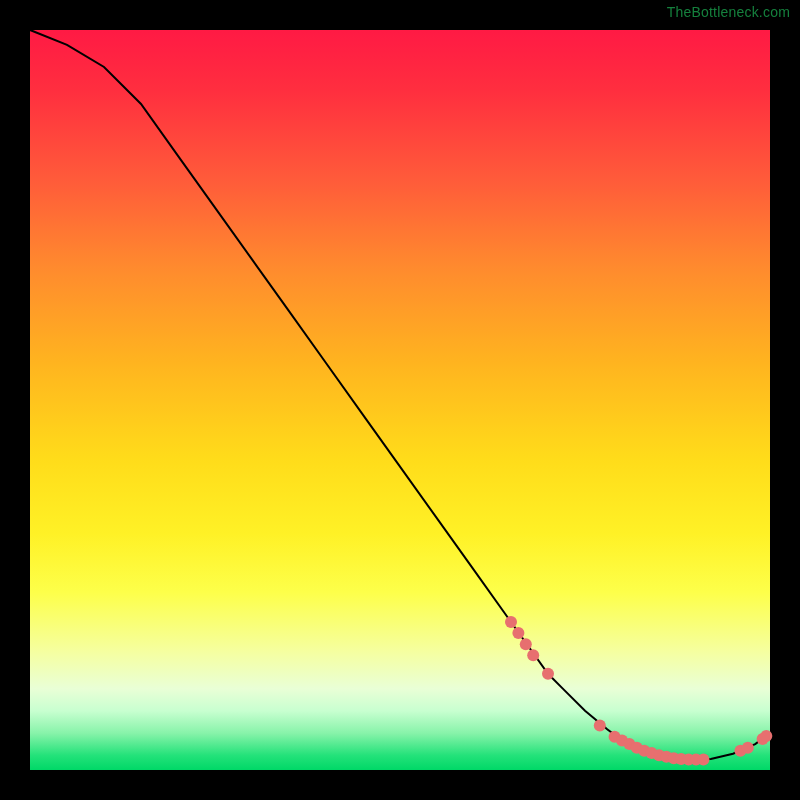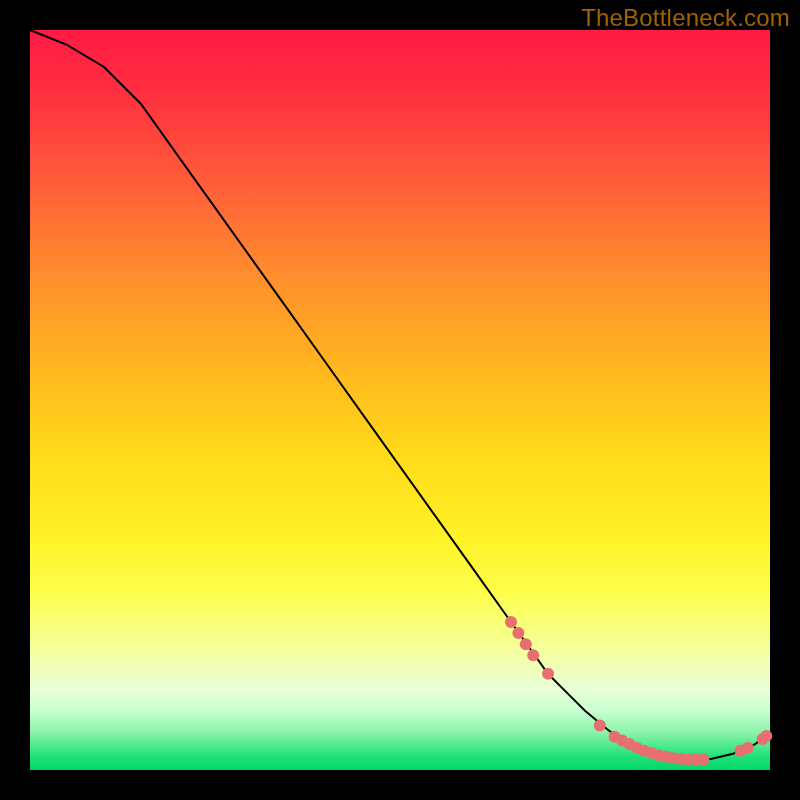--- a/index.html
+++ b/index.html
@@ -38,22 +38,22 @@
       #c8ffd0 92%,
       #88f3aa 95%,
       #24e27a 98%,
       #00d867 100%
     );
   }
   .watermark {
     position: absolute;
     top: 4px;
     right: 10px;
-    color: #a16207;
-    font-size: 24px;
+    color: #15803d;
+    font-size: 14px;
     letter-spacing: 0.2px;
     user-select: none;
   }
   svg.overlay {
     position: absolute;
     left: 0;
     top: 0;
     width: 740px;
     height: 740px;
     overflow: visible;

